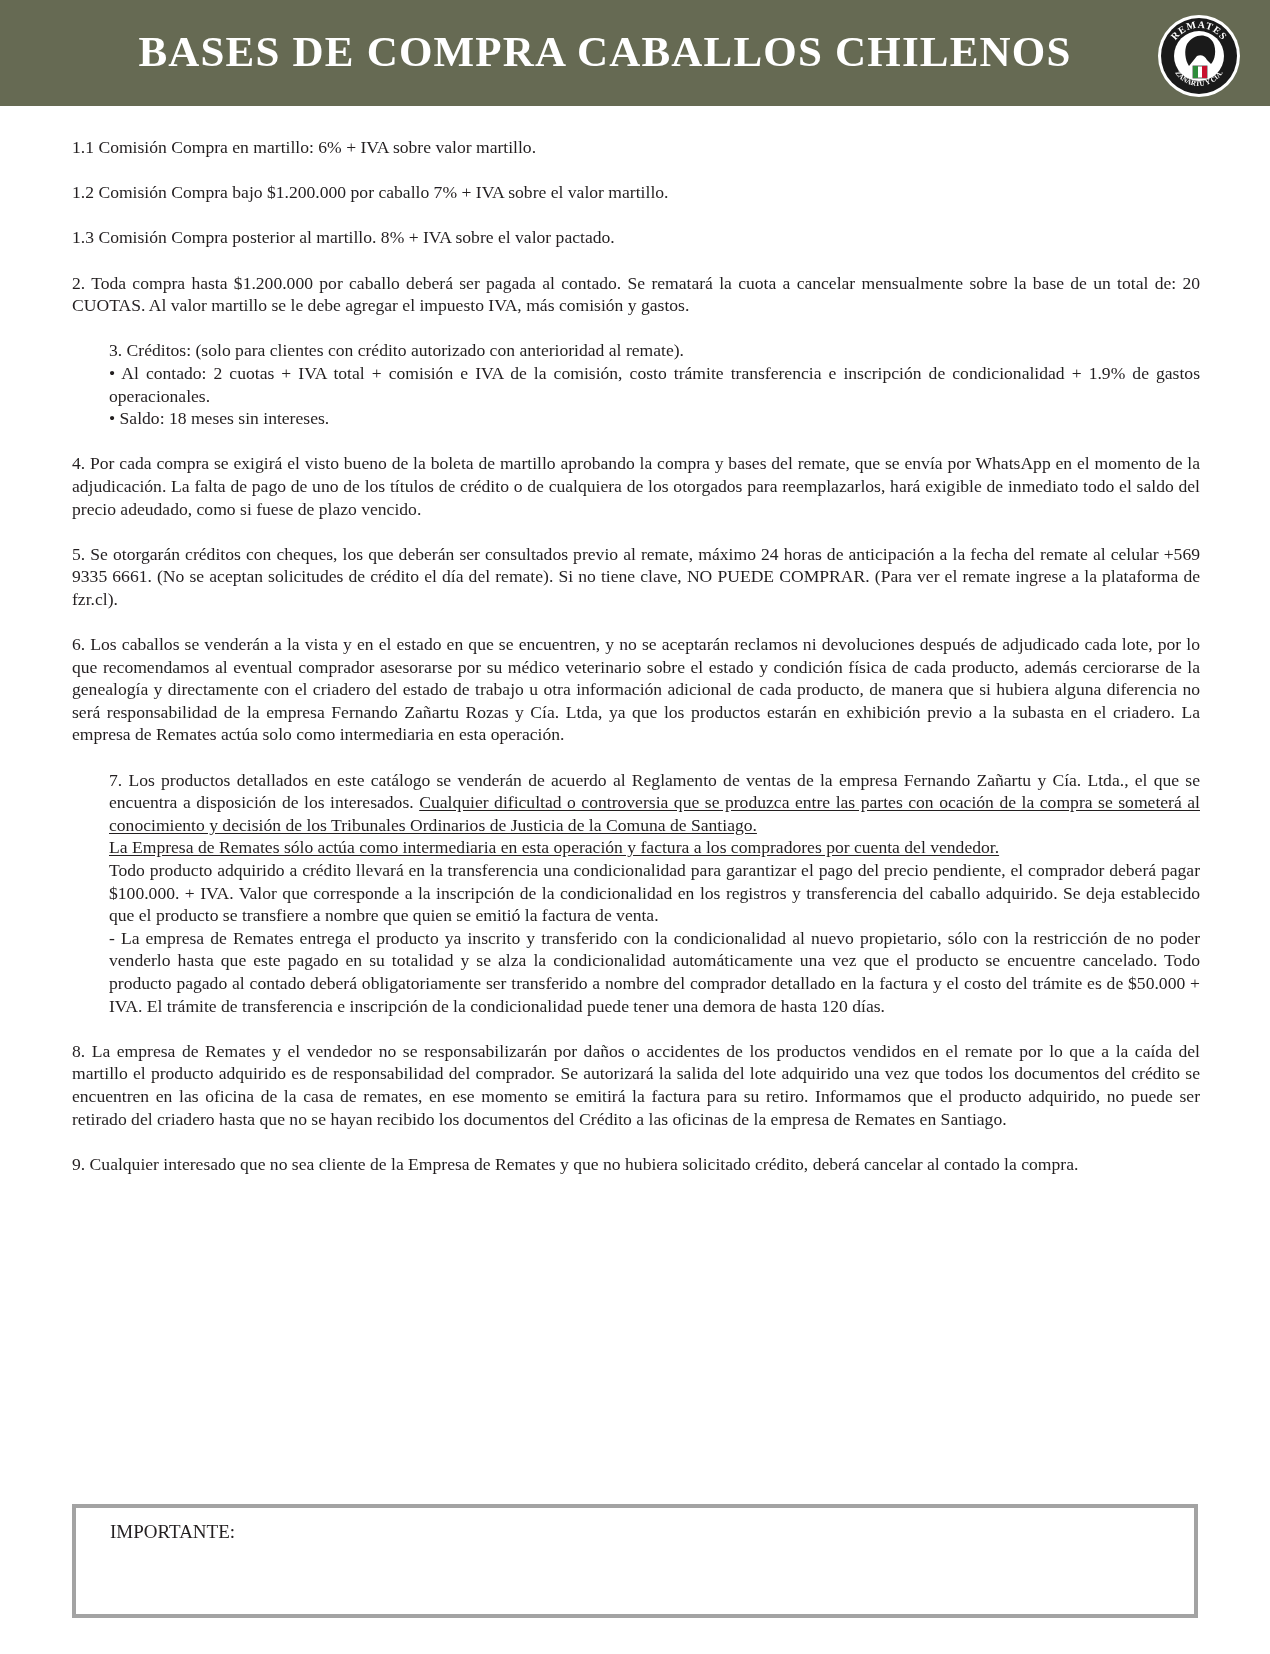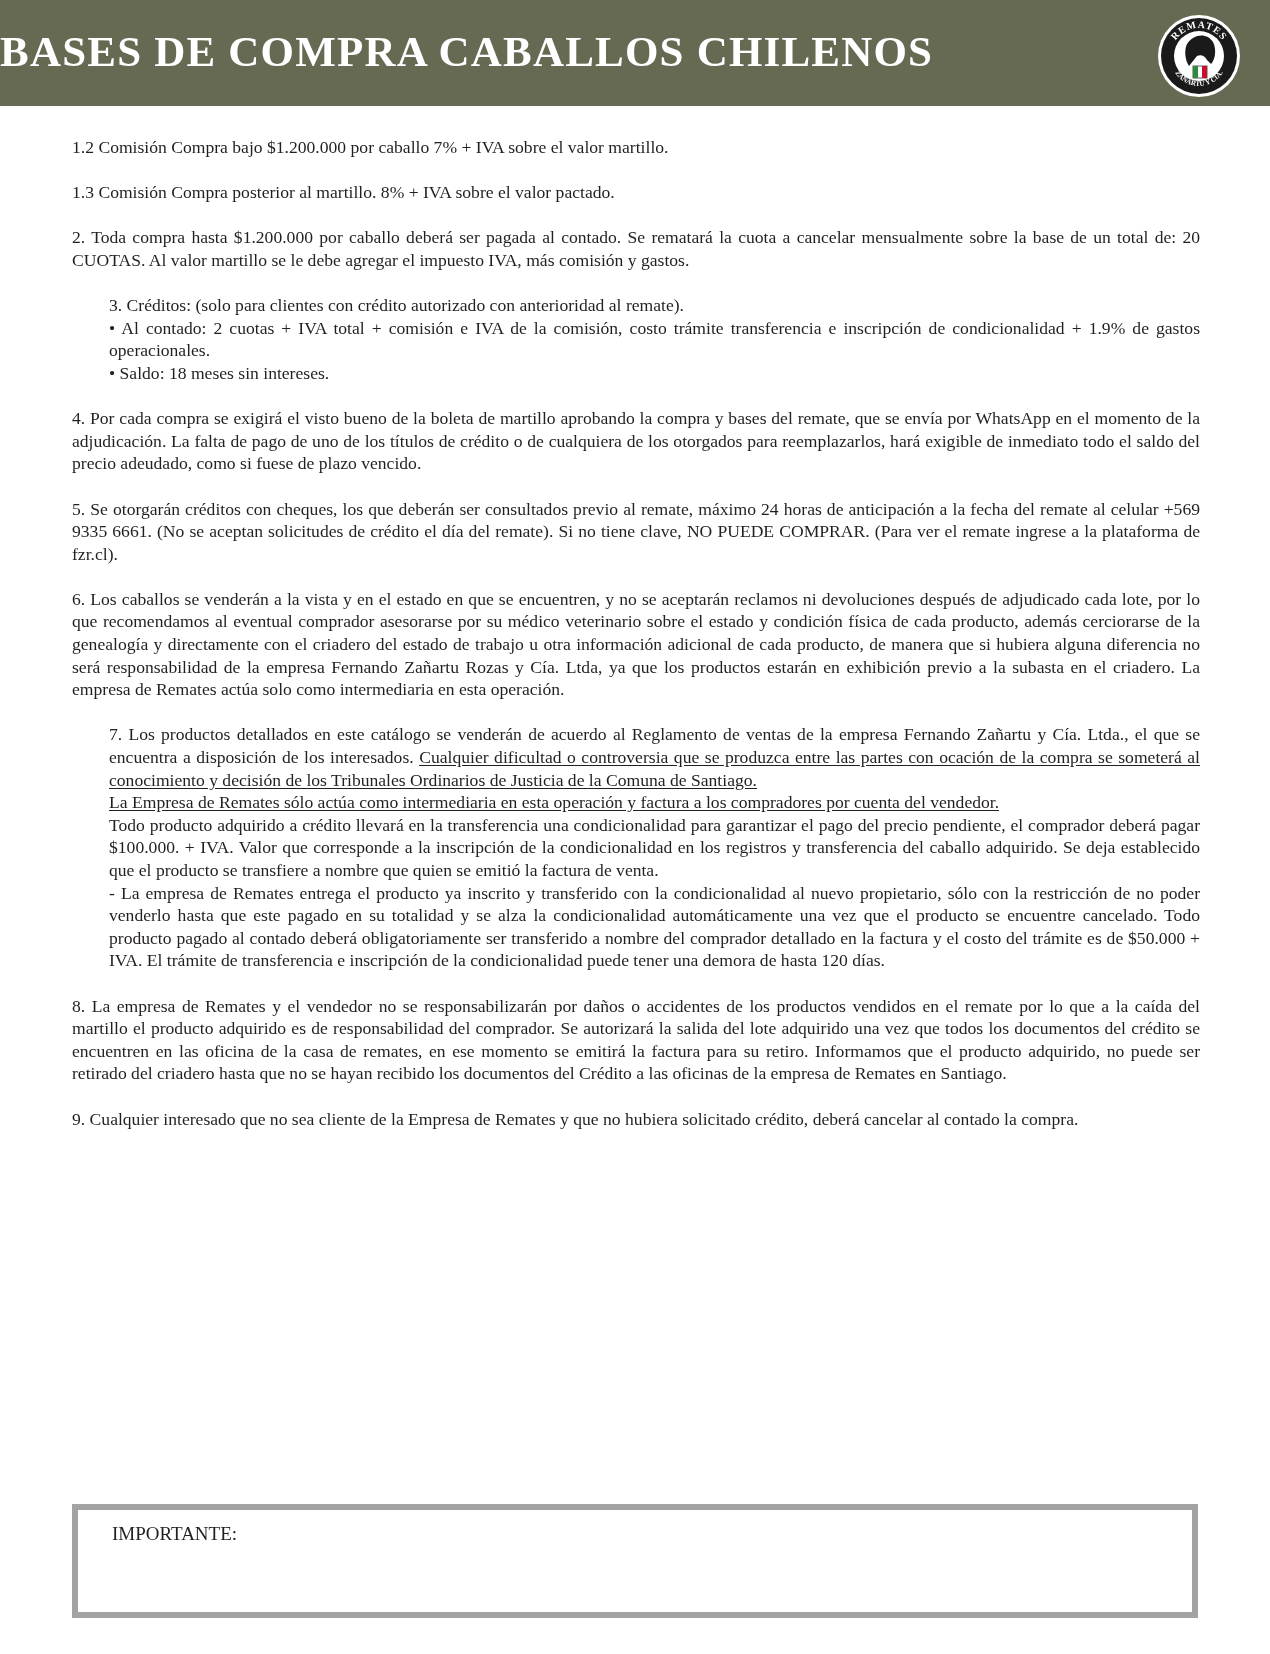--- a/index.html
+++ b/index.html
@@ -11,21 +11,21 @@
       font-family: "Liberation Serif", "DejaVu Serif", serif;
       color: #231f20;
     }
     .header {
       position: absolute; left: 0; top: 0;
       width: 1270px; height: 106px;
       background: #666a53;
     }
     .header-title {
       position: absolute; left: 0; top: 22px;
-      width: 1270px; text-align: left;
+      width: 1270px; text-align: center;
       padding-right: 60px; box-sizing: border-box;
       color: #ffffff;
       font-size: 43px;
       font-weight: bold;
       letter-spacing: 1.2px;
       line-height: 60px;
     }
     .logo {
       position: absolute; left: 1157px; top: 14px;
       width: 84px; height: 84px;
@@ -36,21 +36,21 @@
       font-size: 17.6px;
       line-height: 22.6px;
       text-align: justify;
     }
     .para { margin: 0 0 22.6px 0; }
     .line { display: block; margin-left: 37px; }
     .u { text-decoration: underline; text-underline-offset: 2px; }
     .important-box {
       position: absolute; left: 72px; top: 1504px;
       width: 1126px; height: 114px;
-      border: 6px solid #a3a3a3;
+      border: 4px solid #a3a3a3;
       box-sizing: border-box;
       padding: 10px 34px 0 34px;
       font-size: 17.6px;
       line-height: 26px;
     }
     .important-title { font-size: 19px; line-height: 28px; }
   </style>
 </head>
 <body>
 
@@ -71,20 +71,21 @@
       </text>
       <path d="M30,30 C36,20 50,18 56,28 C60,36 58,46 54,50 L50,46 C48,42 44,40 40,42 L32,52 C28,46 27,36 30,30 Z" fill="#1a1a1a"></path>
       <rect x="36" y="52" width="14" height="12" fill="#ffffff" stroke="#333" stroke-width="0.8"></rect>
       <rect x="36" y="52" width="5" height="12" fill="#2e8b3a"></rect>
       <rect x="45" y="52" width="5" height="12" fill="#c8102e"></rect>
     </svg>
   </div>
 </div>
 
 <div class="content">
+  <p class="para">1.1 Comisión Compra en martillo: 6% + IVA sobre valor martillo.</p>
   <p class="para">1.2 Comisión Compra bajo $1.200.000 por caballo 7% + IVA sobre el valor martillo.</p>
   <p class="para">1.3 Comisión Compra posterior al martillo. 8% + IVA sobre el valor pactado.</p>
   <p class="para">2. Toda compra hasta $1.200.000 por caballo deberá ser pagada al contado. Se rematará la cuota a cancelar mensualmente sobre la base de un total de: 20 CUOTAS. Al valor martillo se le debe agregar el impuesto IVA, más comisión y gastos.</p>
   <div class="para">
     <span class="line">3. Créditos: (solo para clientes con crédito autorizado con anterioridad al remate).</span>
     <span class="line">• Al contado: 2 cuotas + IVA total + comisión e IVA de la comisión, costo trámite transferencia e inscripción de condicionalidad + 1.9% de gastos operacionales.</span>
     <span class="line">• Saldo: 18 meses sin intereses.</span>
   </div>
   <p class="para">4. Por cada compra se exigirá el visto bueno de la boleta de martillo aprobando la compra y bases del remate, que se envía por WhatsApp en el momento de la adjudicación. La falta de pago de uno de los títulos de crédito o de cualquiera de los otorgados para reemplazarlos, hará exigible de inmediato todo el saldo del precio adeudado, como si fuese de plazo vencido.</p>
   <p class="para">5. Se otorgarán créditos con cheques, los que deberán ser consultados previo al remate, máximo 24 horas de anticipación a la fecha del remate al celular +569 9335 6661. (No se aceptan solicitudes de crédito el día del remate). Si no tiene clave, NO PUEDE COMPRAR. (Para ver el remate ingrese a la plataforma de fzr.cl).</p>

